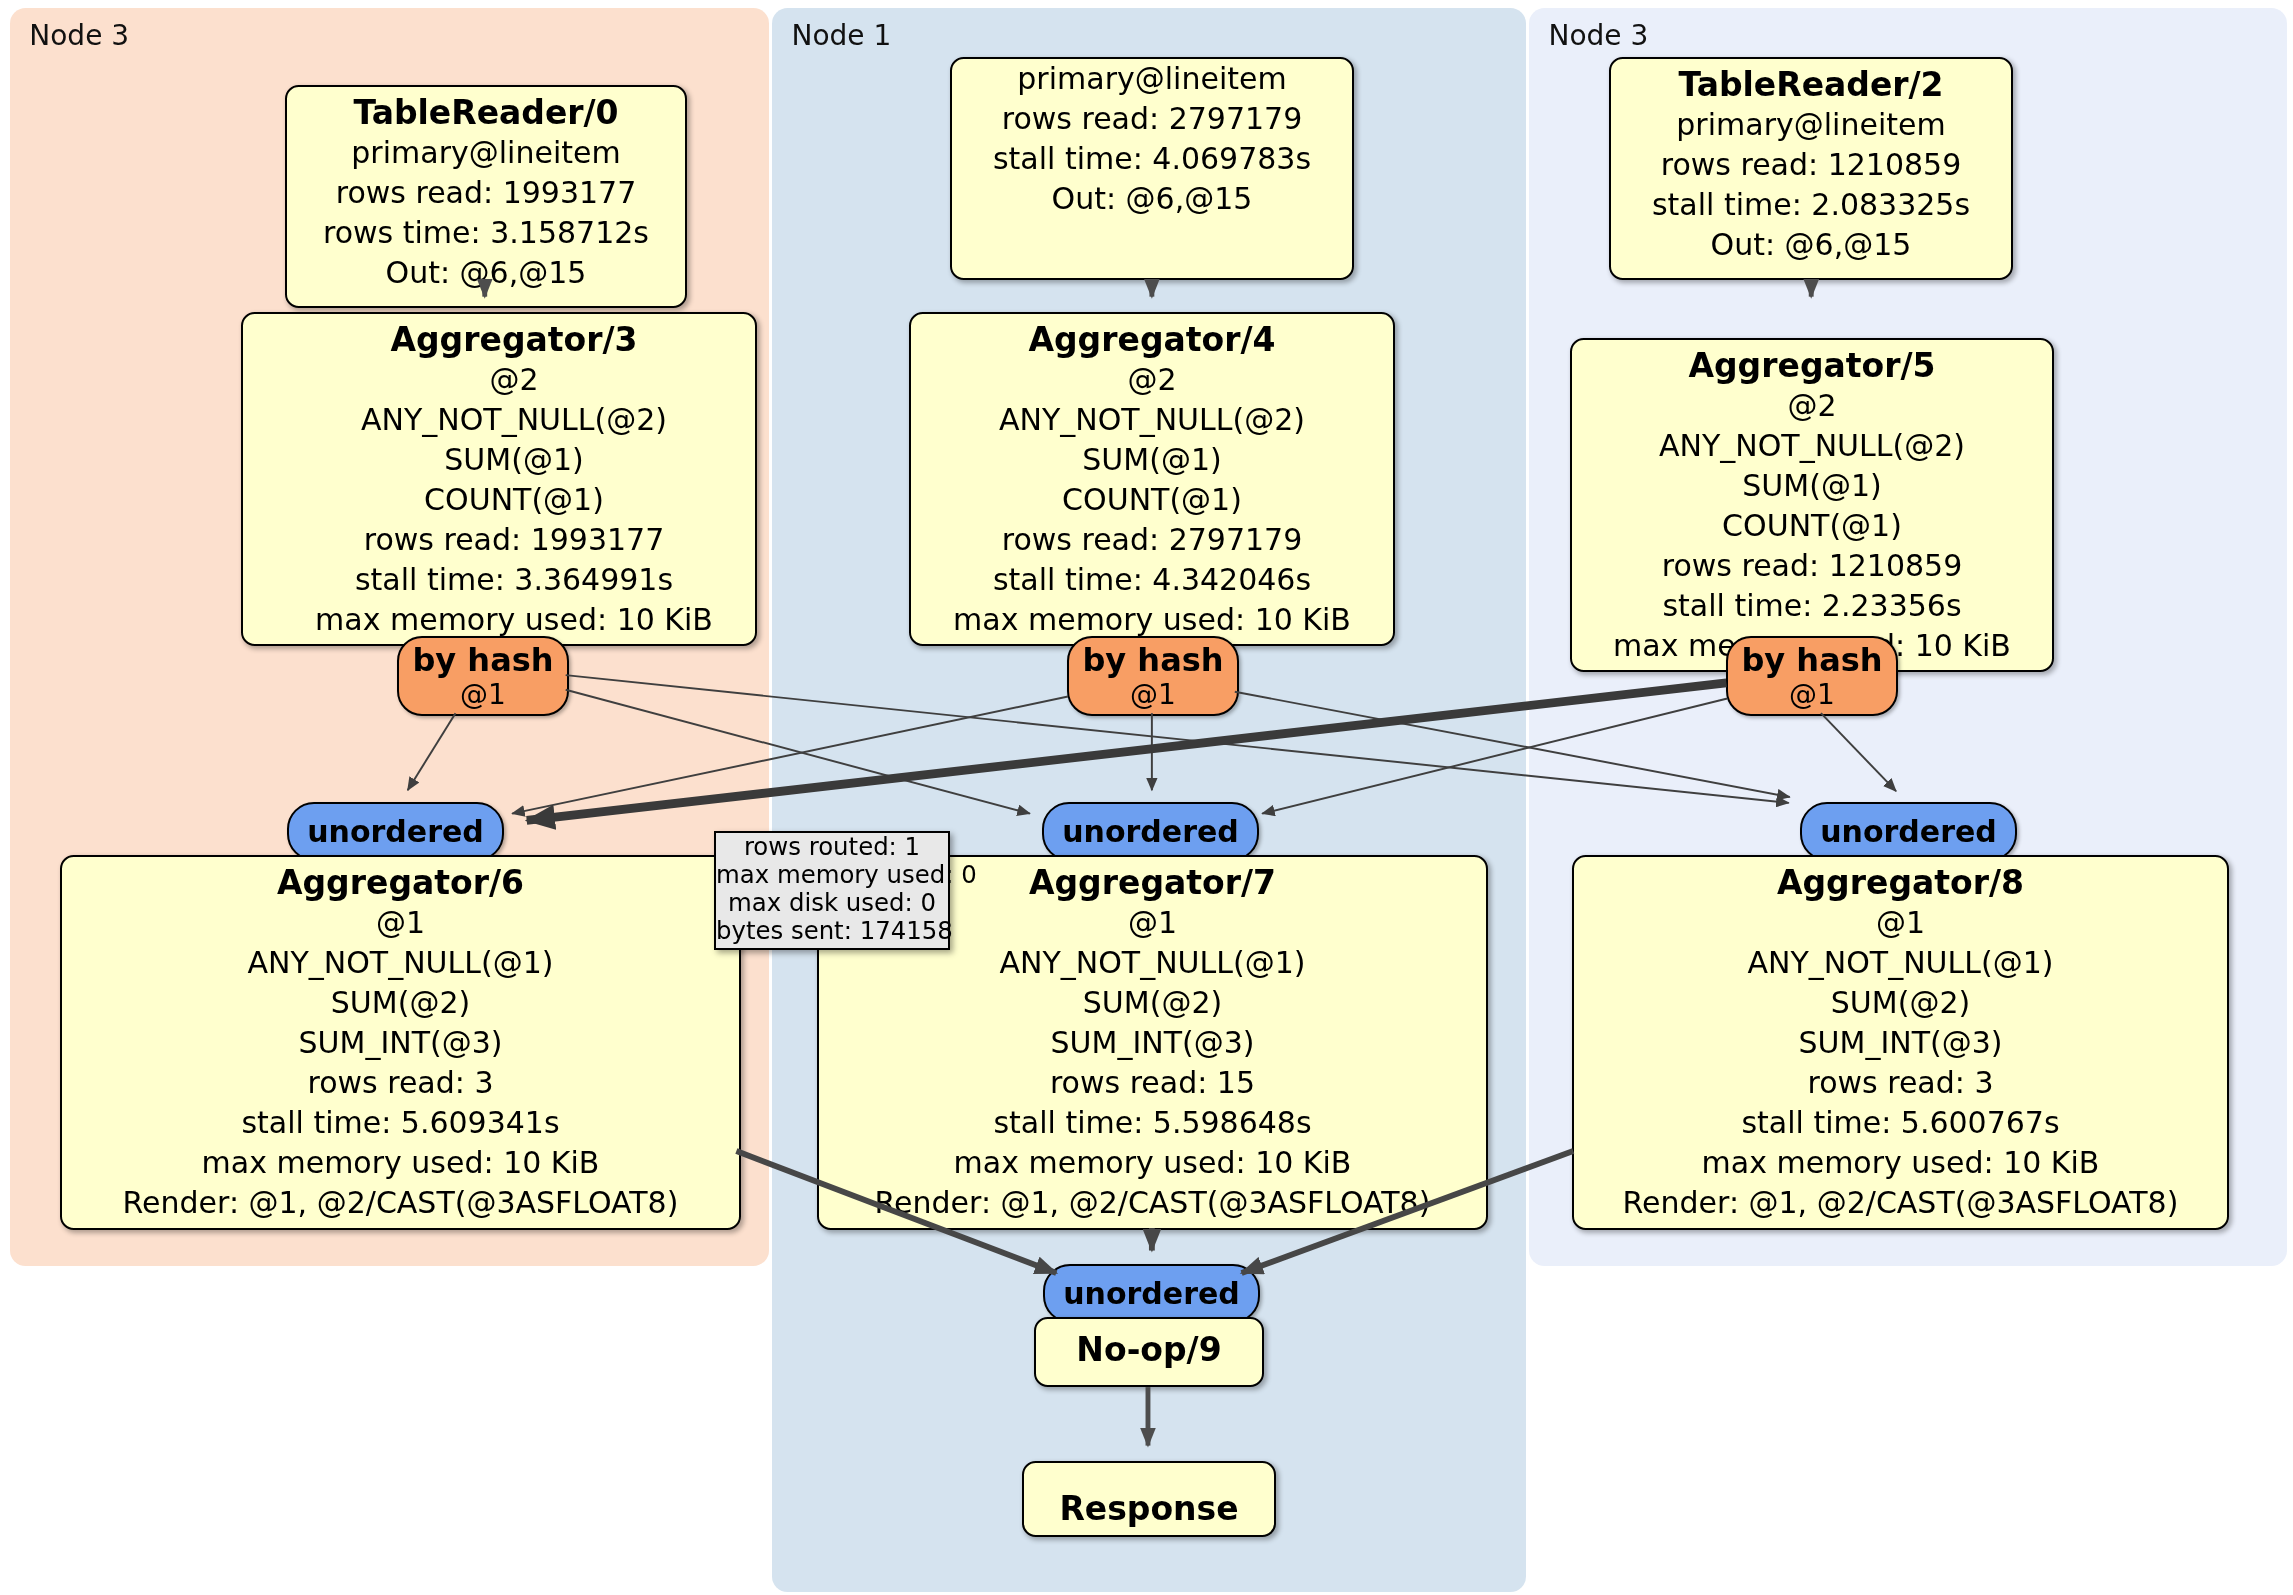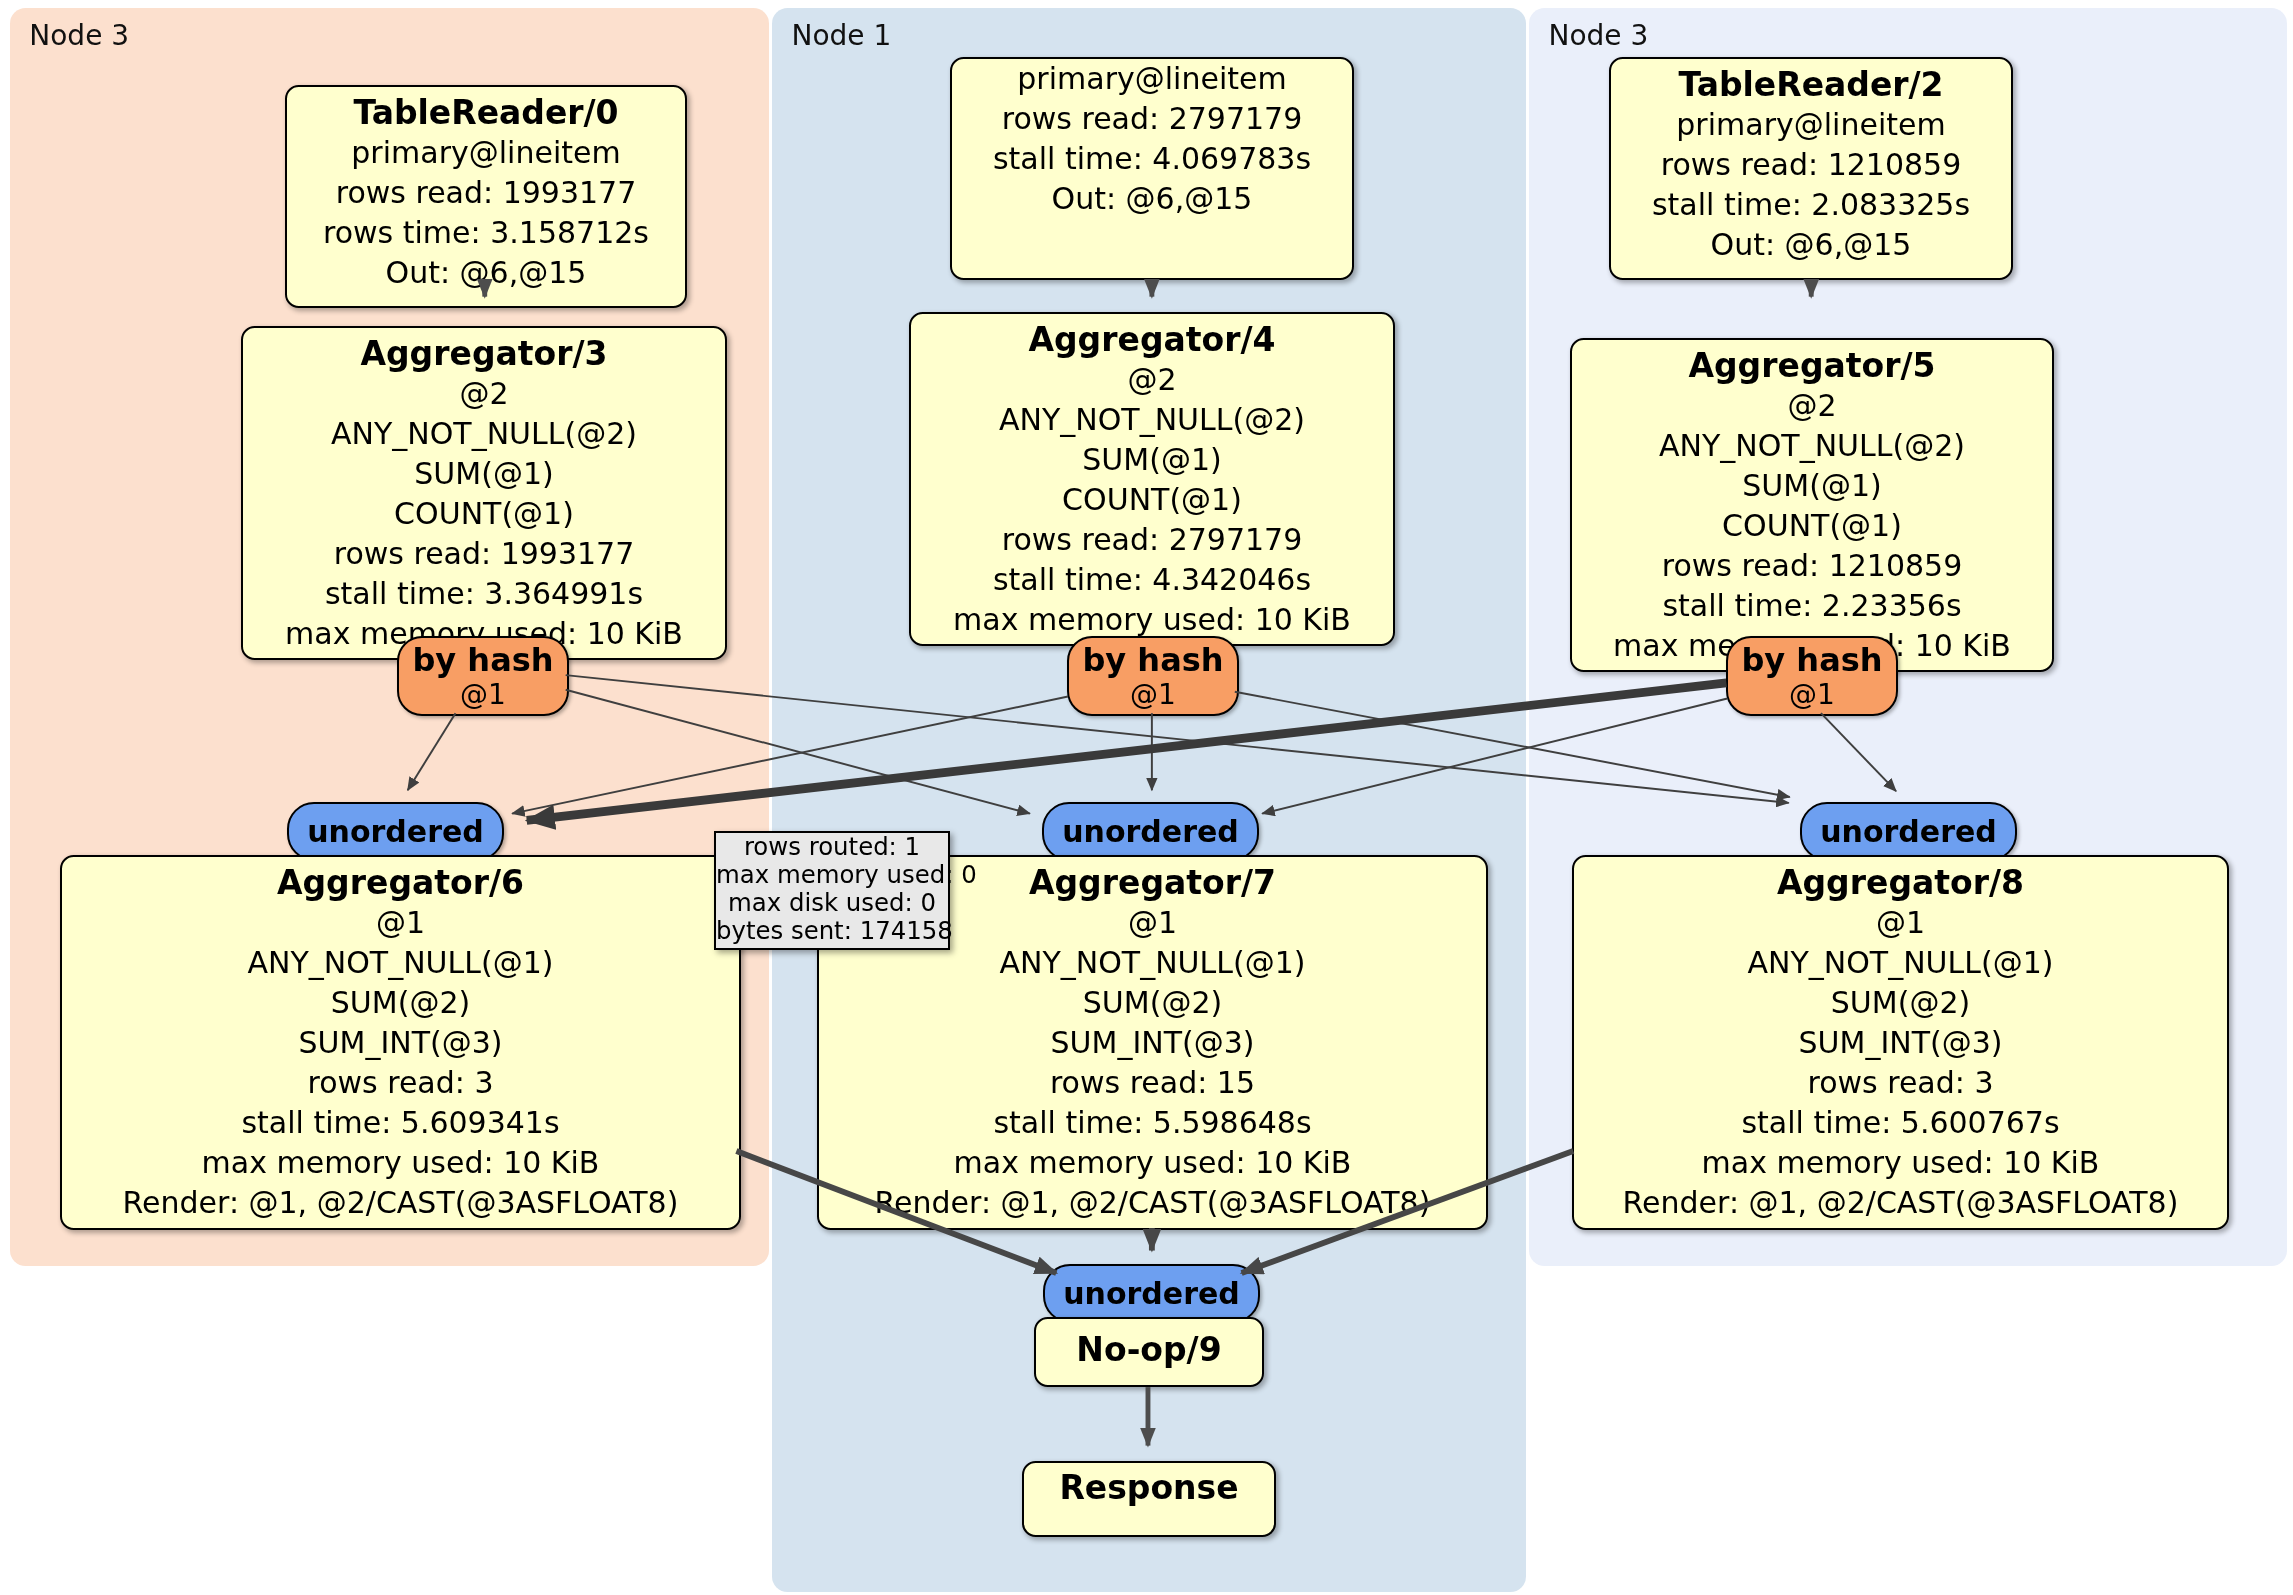--- a/index.html
+++ b/index.html
@@ -48,21 +48,21 @@
   </div>
 
   <div class="nbox" style="left:285px;top:57px;width:398px;height:219px;margin-top:28px;">
     <div class="ntitle">TableReader/0</div>
     <div class="nline">primary@lineitem</div>
     <div class="nline">rows read: 1993177</div>
     <div class="nline">rows time: 3.158712s</div>
     <div class="nline">Out: @6,@15</div>
   </div>
 
-  <div class="nbox" style="left:241px;top:326px;width:482px;height:330px;">
+  <div class="nbox" style="left:241px;top:312px;width:482px;height:330px;padding-left:30px;">
     <div class="ntitle">Aggregator/3</div>
     <div class="nline">@2</div>
     <div class="nline">ANY_NOT_NULL(@2)</div>
     <div class="nline">SUM(@1)</div>
     <div class="nline">COUNT(@1)</div>
     <div class="nline">rows read: 1993177</div>
     <div class="nline">stall time: 3.364991s</div>
     <div class="nline">max memory used: 10 KiB</div>
   </div>
 
@@ -128,21 +128,21 @@
 
   <div class="pill stream" style="left:1043px;top:1264px;width:213px;height:55px;">
     <div class="s-label">unordered</div>
   </div>
 
   <div class="nbox" style="left:1034px;top:1317px;width:226px;height:66px;">
     <div class="ntitle" style="padding-top:9.8px;">No-op/9</div>
   </div>
 
   <div class="nbox" style="left:1022px;top:1461px;width:250px;height:72px;">
-    <div class="ntitle" style="padding-top:4px;">Response</div>
+    <div class="ntitle" style="padding-top:25px;">Response</div>
   </div>
 
   <div class="nbox" style="left:1609px;top:57px;width:400px;height:219px;">
     <div class="ntitle">TableReader/2</div>
     <div class="nline">primary@lineitem</div>
     <div class="nline">rows read: 1210859</div>
     <div class="nline">stall time: 2.083325s</div>
     <div class="nline">Out: @6,@15</div>
   </div>
 

